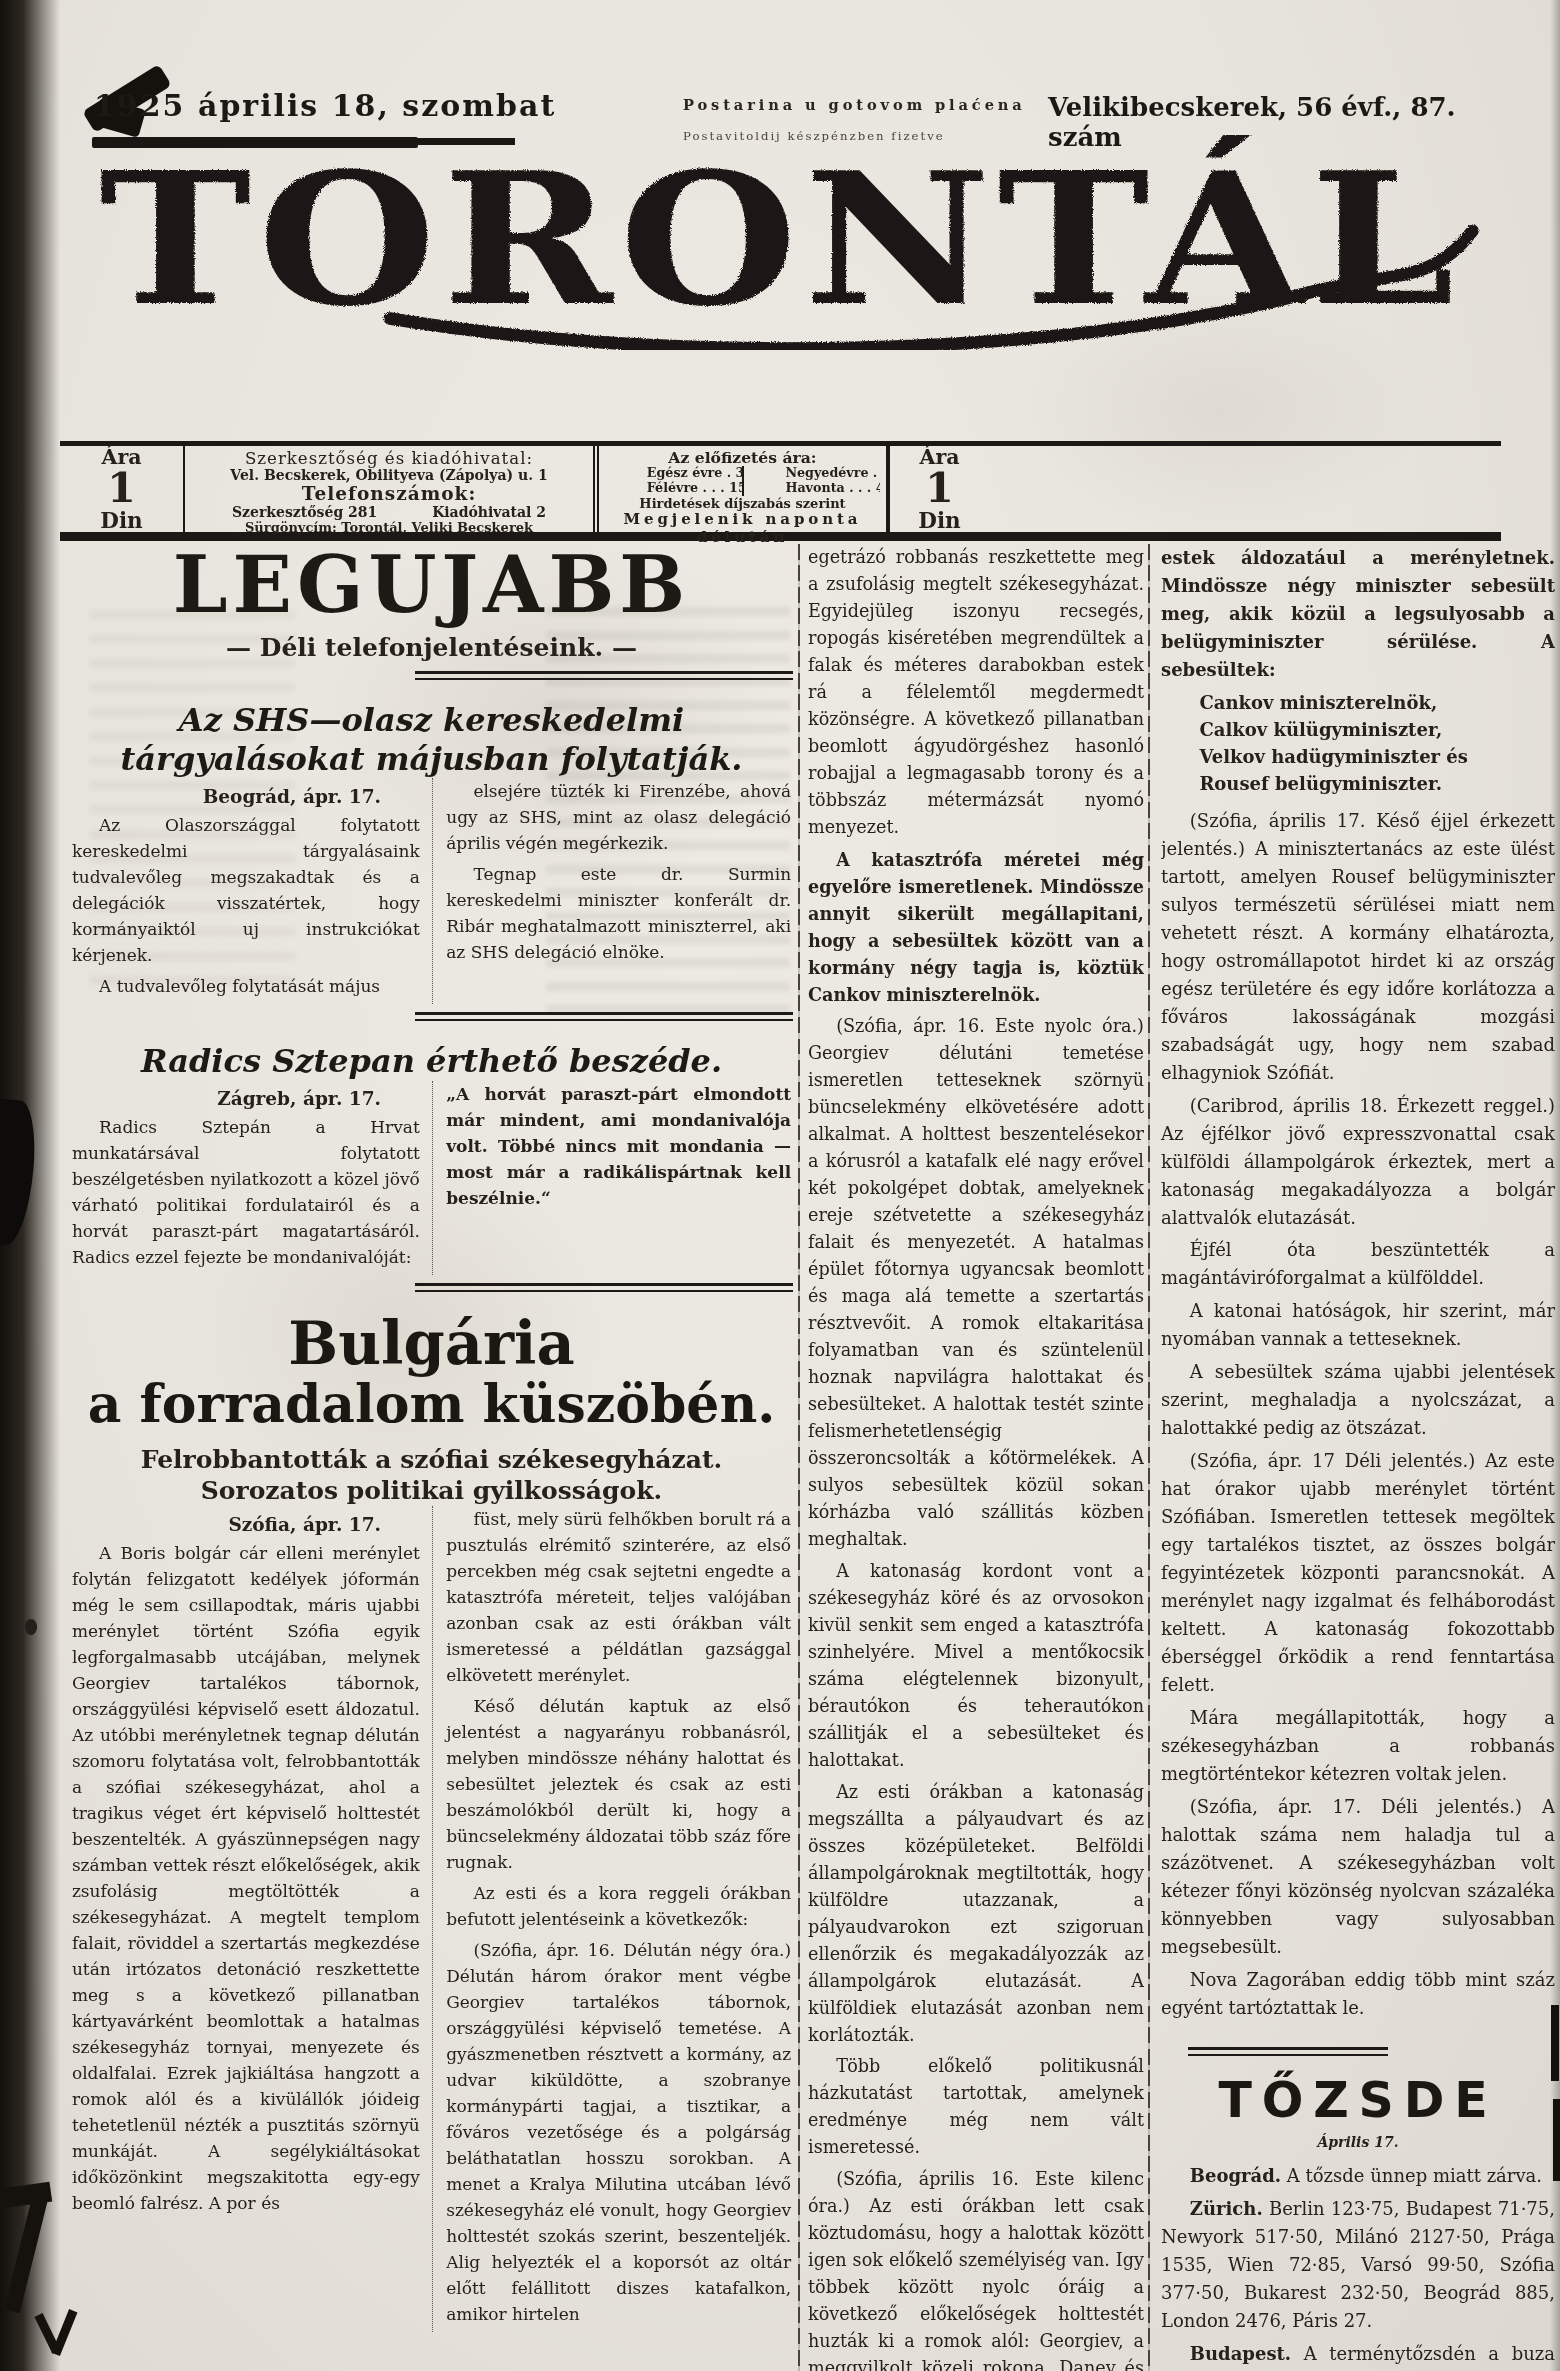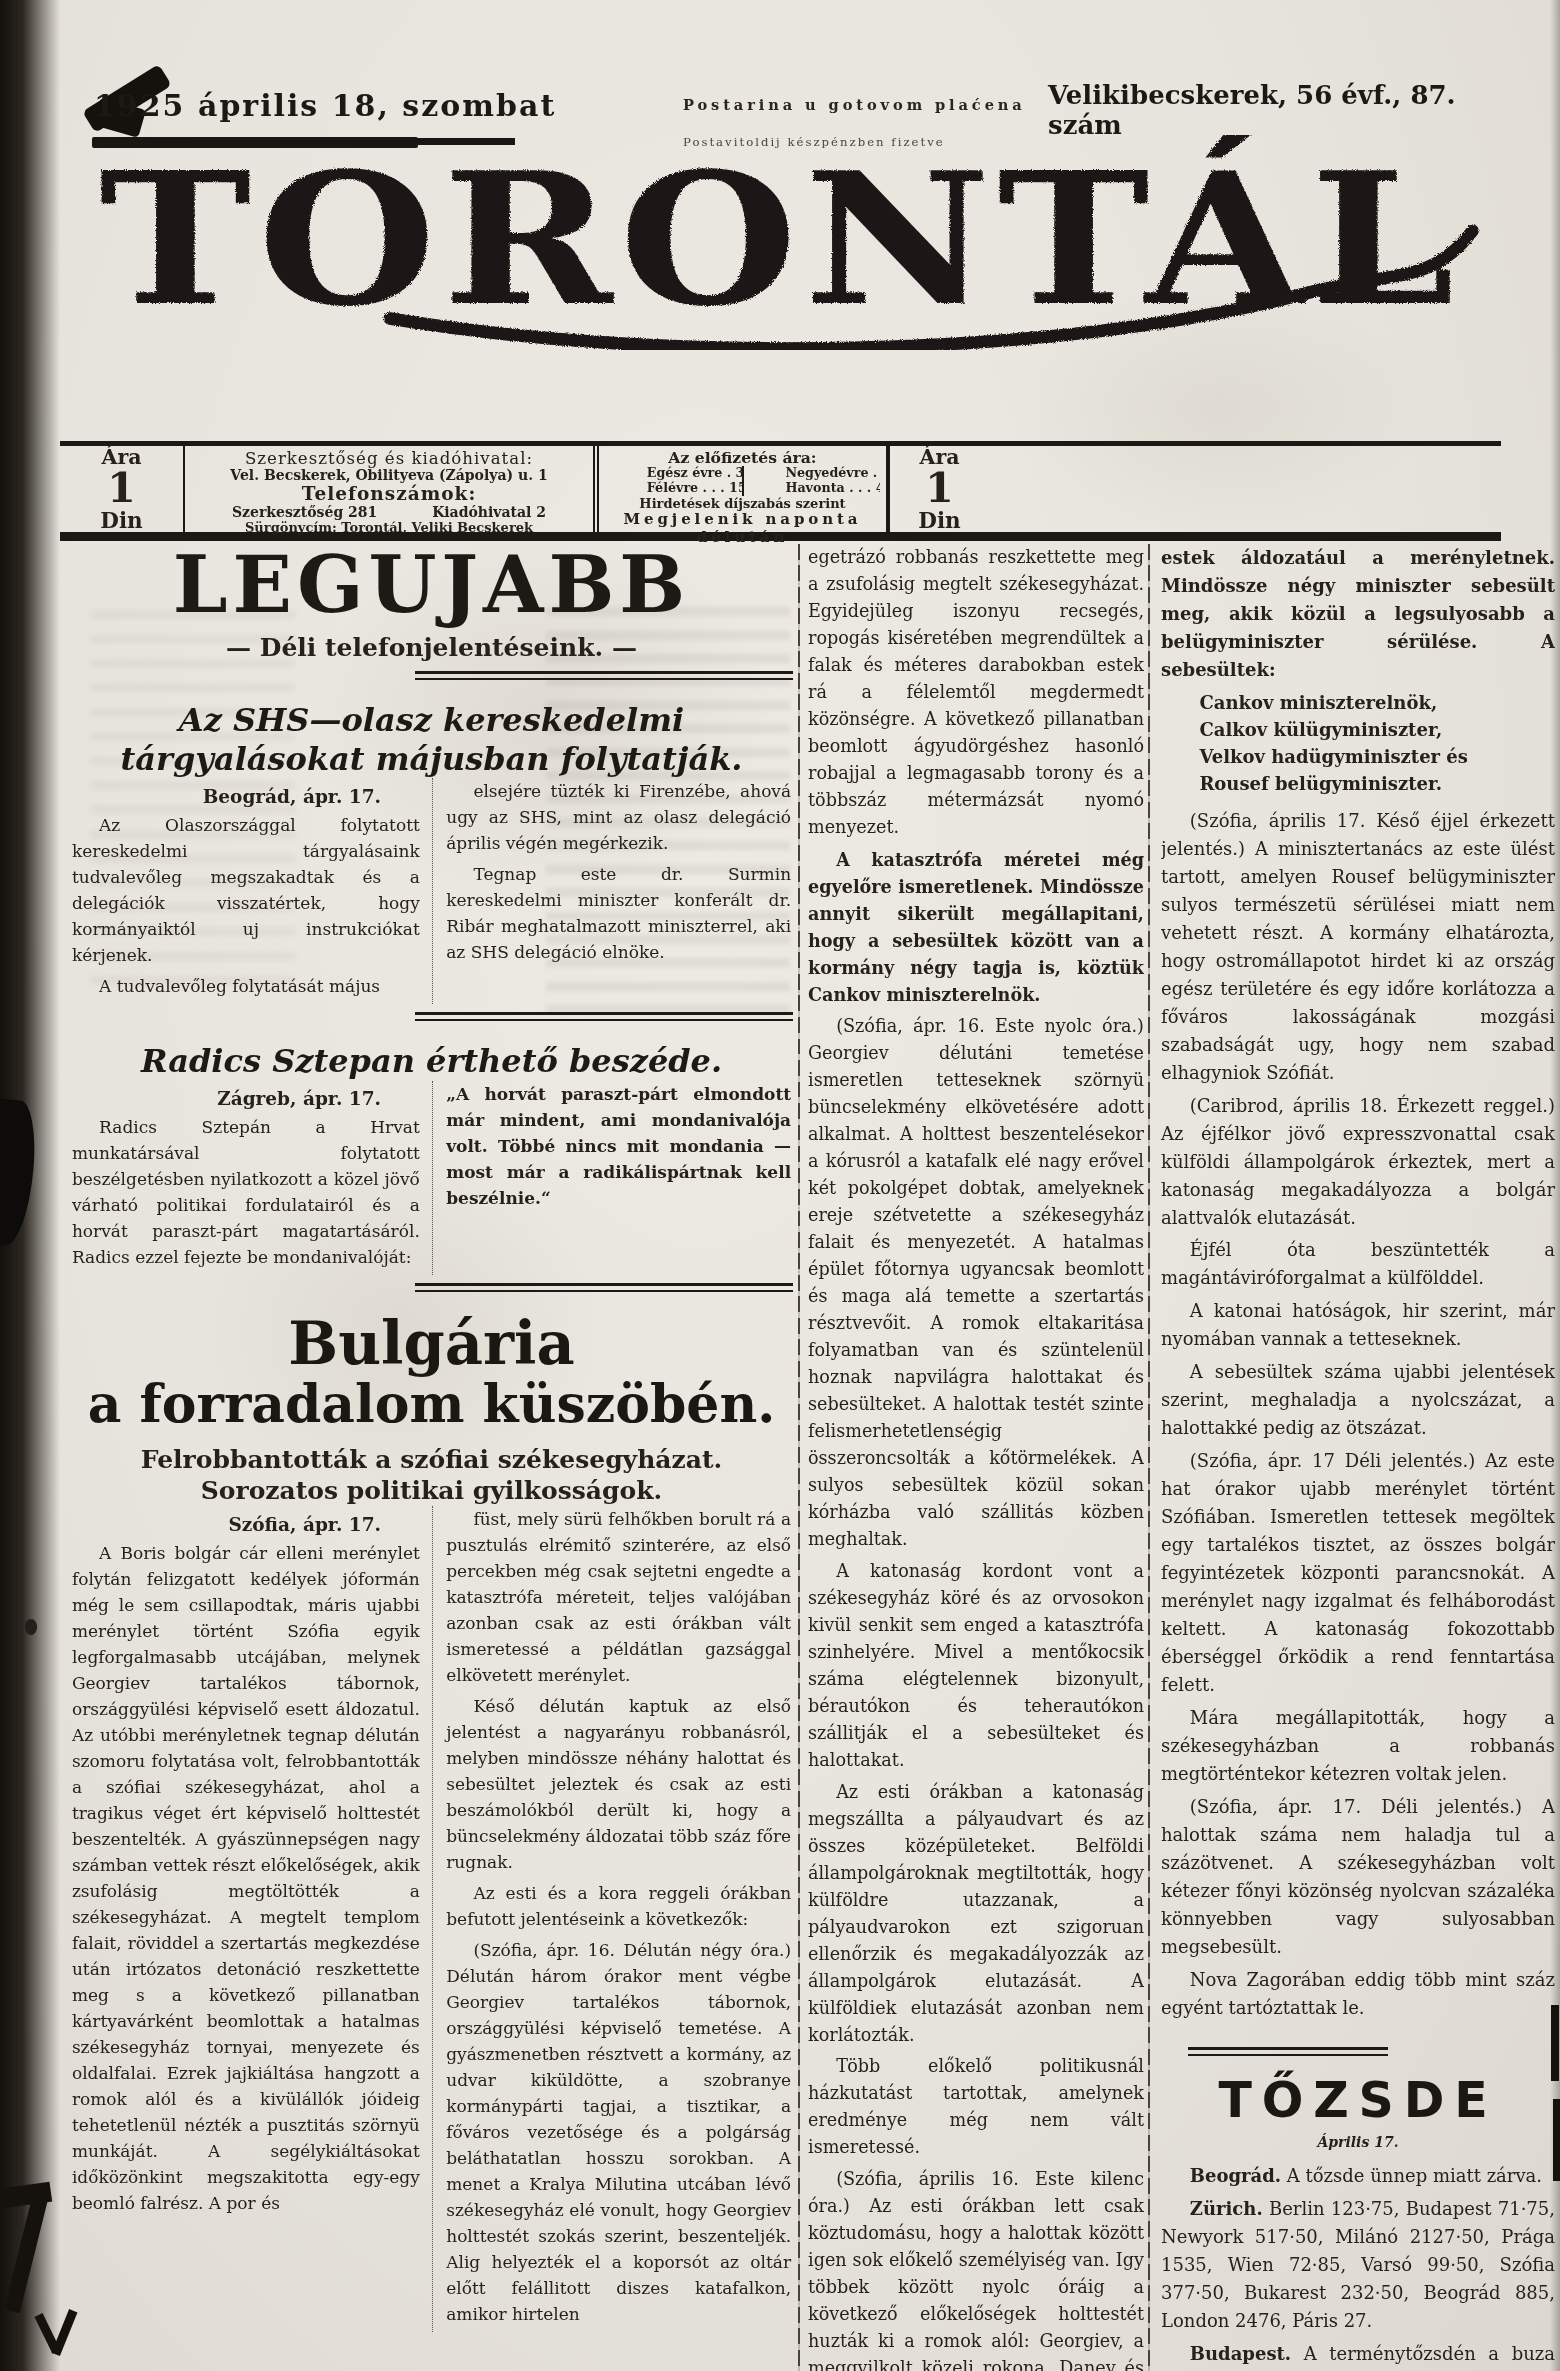--- a/index.html
+++ b/index.html
@@ -28,22 +28,22 @@
   .stain3{left:995px;top:273px;width:449px;height:273px;background:radial-gradient(ellipse,rgba(105,95,72,.08),transparent 65%);}
   .ghost{position:absolute;pointer-events:none;filter:blur(2px);}
   .ghost1{left:546px;top:595px;width:244px;height:419px;background:repeating-linear-gradient(0deg,rgba(95,90,78,.09) 0 8.8px,transparent 8.8px 23.4px);}
   .ghost2{left:90px;top:595px;width:205px;height:390px;background:repeating-linear-gradient(0deg,rgba(95,90,78,.06) 0 8.8px,transparent 8.8px 24.4px);}
   
   .hdr-date{position:absolute;left:94px;top:88px;font-size:30px;font-weight:bold;letter-spacing:2px;color:#1c1914;}
   .hdr-bar{position:absolute;left:92px;top:137px;width:326px;height:10.7px;background:#191613;border-radius:2px;}
   .hdr-bar2{position:absolute;left:417px;top:138px;width:98px;height:6.8px;background:#191613;}
   .hdr-postage{position:absolute;left:683px;top:96px;width:351px;}
   .hdr-postage .l1{font-size:14.6px;font-weight:bold;letter-spacing:3.9px;color:#2a261f;}
-  .hdr-postage .l2{font-size:11.7px;letter-spacing:2px;color:#4a453c;margin-top:22px;}
-  .hdr-issue{position:absolute;left:1048px;top:80px;width:488px;font-size:26px;font-weight:bold;color:#1c1914;}
+  .hdr-postage .l2{font-size:11.7px;letter-spacing:2px;color:#4a453c;margin-top:16px;}
+  .hdr-issue{position:absolute;left:1048px;top:92px;width:488px;font-size:26px;font-weight:bold;color:#1c1914;}
   .masthead{position:absolute;left:68px;top:135px;width:1424px;height:215px;}
   
   .infobar{position:absolute;left:60px;top:441px;width:1441px;height:86px;
     border-top:5.9px solid #1b1815;border-bottom:9.8px solid #1b1815;display:flex;align-items:stretch;}
   .cell{box-sizing:border-box;padding:3.9px 5.9px;}
   .cell.price{width:125px;border-right:2.9px solid #1b1815;display:flex;flex-direction:column;align-items:center;justify-content:center;}
   .cell.price.right{border-right:none;border-left:2.9px solid #1b1815;width:101px;}
   .p-l{font-size:20.5px;font-weight:bold;line-height:1;}
   .p-v{font-size:41px;font-weight:bold;line-height:1;margin:1px 0;}
   .p-u{font-size:21.5px;font-weight:bold;line-height:1;}

